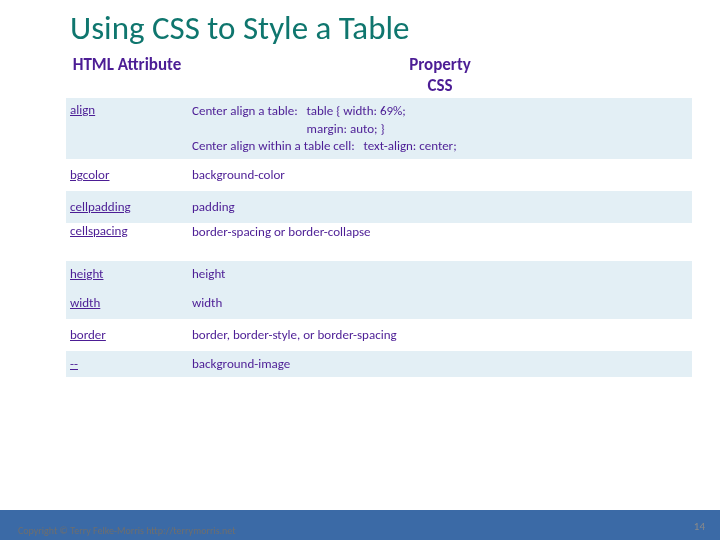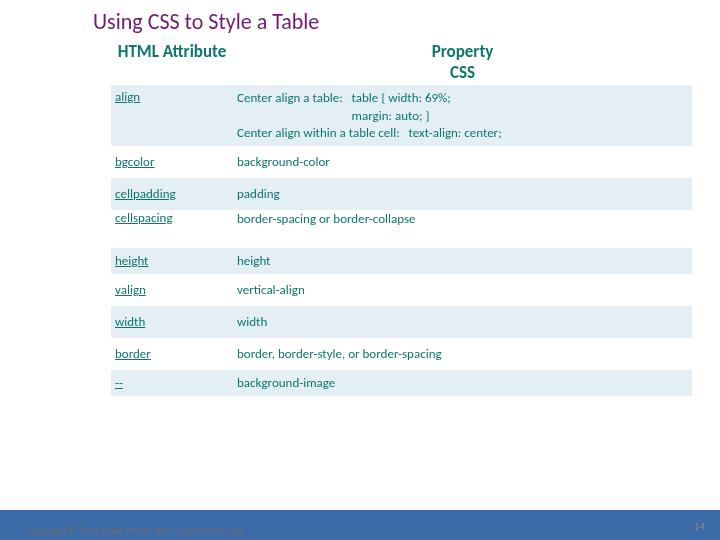--- a/index.html
+++ b/index.html
@@ -4,29 +4,29 @@
 <style>
   * { margin: 0; padding: 0; box-sizing: border-box; }
   body {
     width: 720px; height: 540px;
     font-family: Calibri, Arial, sans-serif;
     background: #fff;
     position: relative;
     overflow: hidden;
   }
   .title {
-    color: #701a75;
-    font-size: 22px;
+    color: #0f766e;
+    font-size: 33px;
     font-weight: 400;
-    padding: 8px 0 4px 93px;
+    padding: 8px 0 4px 70px;
   }
   .table {
-    margin: 0 28px 0 111px;
+    margin: 0 28px 0 66px;
     font-size: 13px;
-    color: #0f766e;
+    color: #4c1d95;
   }
   .thead {
     display: flex;
     font-weight: 700;
     font-size: 17px;
   }
   .th-left {
     width: 122px;
     text-align: center;
     padding: 2px 0;
@@ -55,21 +55,21 @@
     line-height: 1.35;
   }
   .footer {
     position: absolute;
     bottom: 0; left: 0; right: 0;
     height: 30px;
     background: #3b6aa6;
   }
   .copyright {
     position: absolute;
-    bottom: 3px; left: 27px;
+    bottom: 3px; left: 18px;
     font-size: 10px;
     color: #6e6e6e;
   }
   .pagenum {
     position: absolute;
     bottom: 7px; right: 15px;
     font-size: 11px;
     color: #898989;
   }
   .multiline .line { display: block; white-space: pre; }
@@ -110,24 +110,20 @@
     <div class="cell-left">cellspacing</div>
     <div class="cell-right multiline" id="r3c">
         <span class="line"></span>
         <span class="line">border-spacing or border-collapse</span>
       </div>
   </div>
   <div class="row short shade">
     <div class="cell-left">height</div>
     <div class="cell-right">height</div>
   </div>
-  <div class="row">
-    <div class="cell-left">valign</div>
-    <div class="cell-right">vertical-align</div>
-  </div>
   <div class="row shade">
     <div class="cell-left">width</div>
     <div class="cell-right">width</div>
   </div>
   <div class="row">
     <div class="cell-left">border</div>
     <div class="cell-right">border, border-style, or border-spacing</div>
   </div>
   <div class="row short shade">
     <div class="cell-left">--</div>

